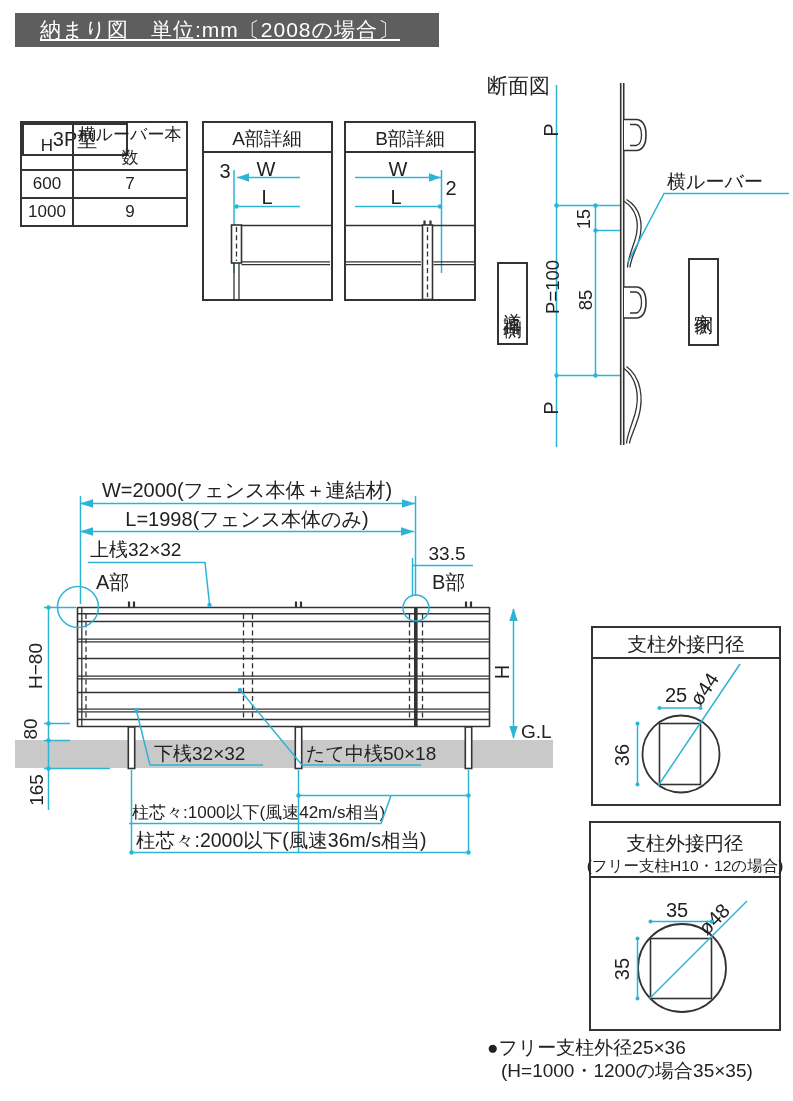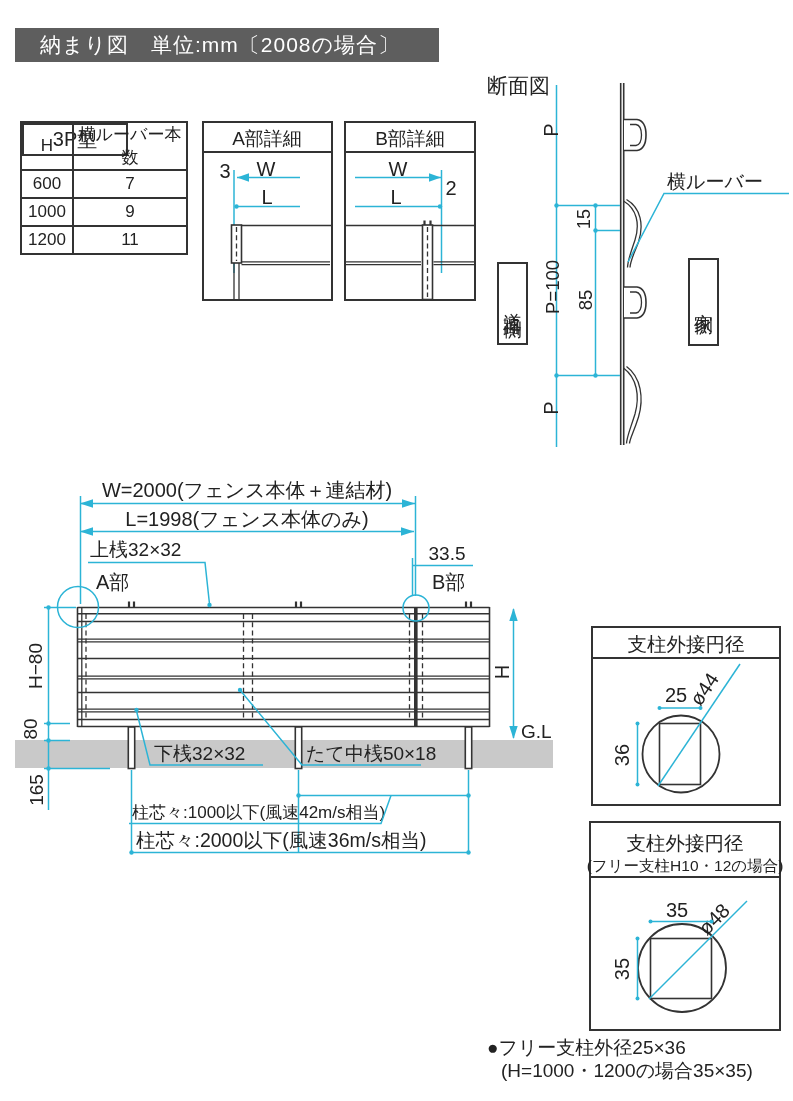--- a/index.html
+++ b/index.html
@@ -1,20 +1,20 @@
 <!DOCTYPE html>
 <html><head>
 <meta charset="utf-8">
 <style>
   html,body{margin:0;padding:0;background:#fff;}
   .page{position:relative;width:793px;height:1101px;background:#ffffff;overflow:hidden;
         font-family:"Liberation Sans",sans-serif;color:#222;}
-  .hdr{position:absolute;left:15px;top:28px;width:424px;height:34px;background:#5e5e5e;
+  .hdr{position:absolute;left:15px;top:13px;width:424px;height:34px;background:#5e5e5e;
        color:#fff;font-size:21px;display:flex;align-items:center;padding-left:25px;
-       box-sizing:border-box;letter-spacing:1px;}
+       box-sizing:border-box;letter-spacing:1px;text-decoration:underline;}
   .model{position:absolute;left:22px;top:76px;width:106px;height:33px;border:2px solid #333;
          display:flex;align-items:center;justify-content:center;font-size:20px;box-sizing:border-box;margin-top:47px;}
   table.spec{position:absolute;left:20px;top:121px;border-collapse:collapse;}
   .spec th,.spec td{border:2px solid #333;font-size:17px;font-weight:normal;text-align:center;
                     padding:0;height:26px;}
   .spec .c1{width:50px;} .spec .c2{width:112px;}
   .vbox{position:absolute;border:2px solid #333;writing-mode:vertical-rl;text-orientation:upright;
         display:flex;align-items:center;justify-content:center;font-size:19px;letter-spacing:4px;
         box-sizing:border-box;}
   svg.draw{position:absolute;left:0;top:0;}
@@ -43,24 +43,20 @@
       <th class="c2">横ルーバー本数</th>
     </tr>
     <tr>
       <td>600</td>
       <td>7</td>
     </tr>
     <tr>
       <td>1000</td>
       <td>9</td>
     </tr>
-    <tr>
-      <td>1200</td>
-      <td>11</td>
-    </tr>
   </tbody>
     </table>
 
   <div class="vbox" style="left:497px;top:262px;width:31px;height:83px;">道路側</div>
   <div class="vbox" style="left:688px;top:258px;width:31px;height:88px;">家側</div>
 
   <svg class="draw" width="793" height="1101" viewBox="0 0 793 1101">
 
     <g>
       <rect x="203" y="122" width="129" height="178" class="k" style="stroke-width:2"></rect>

